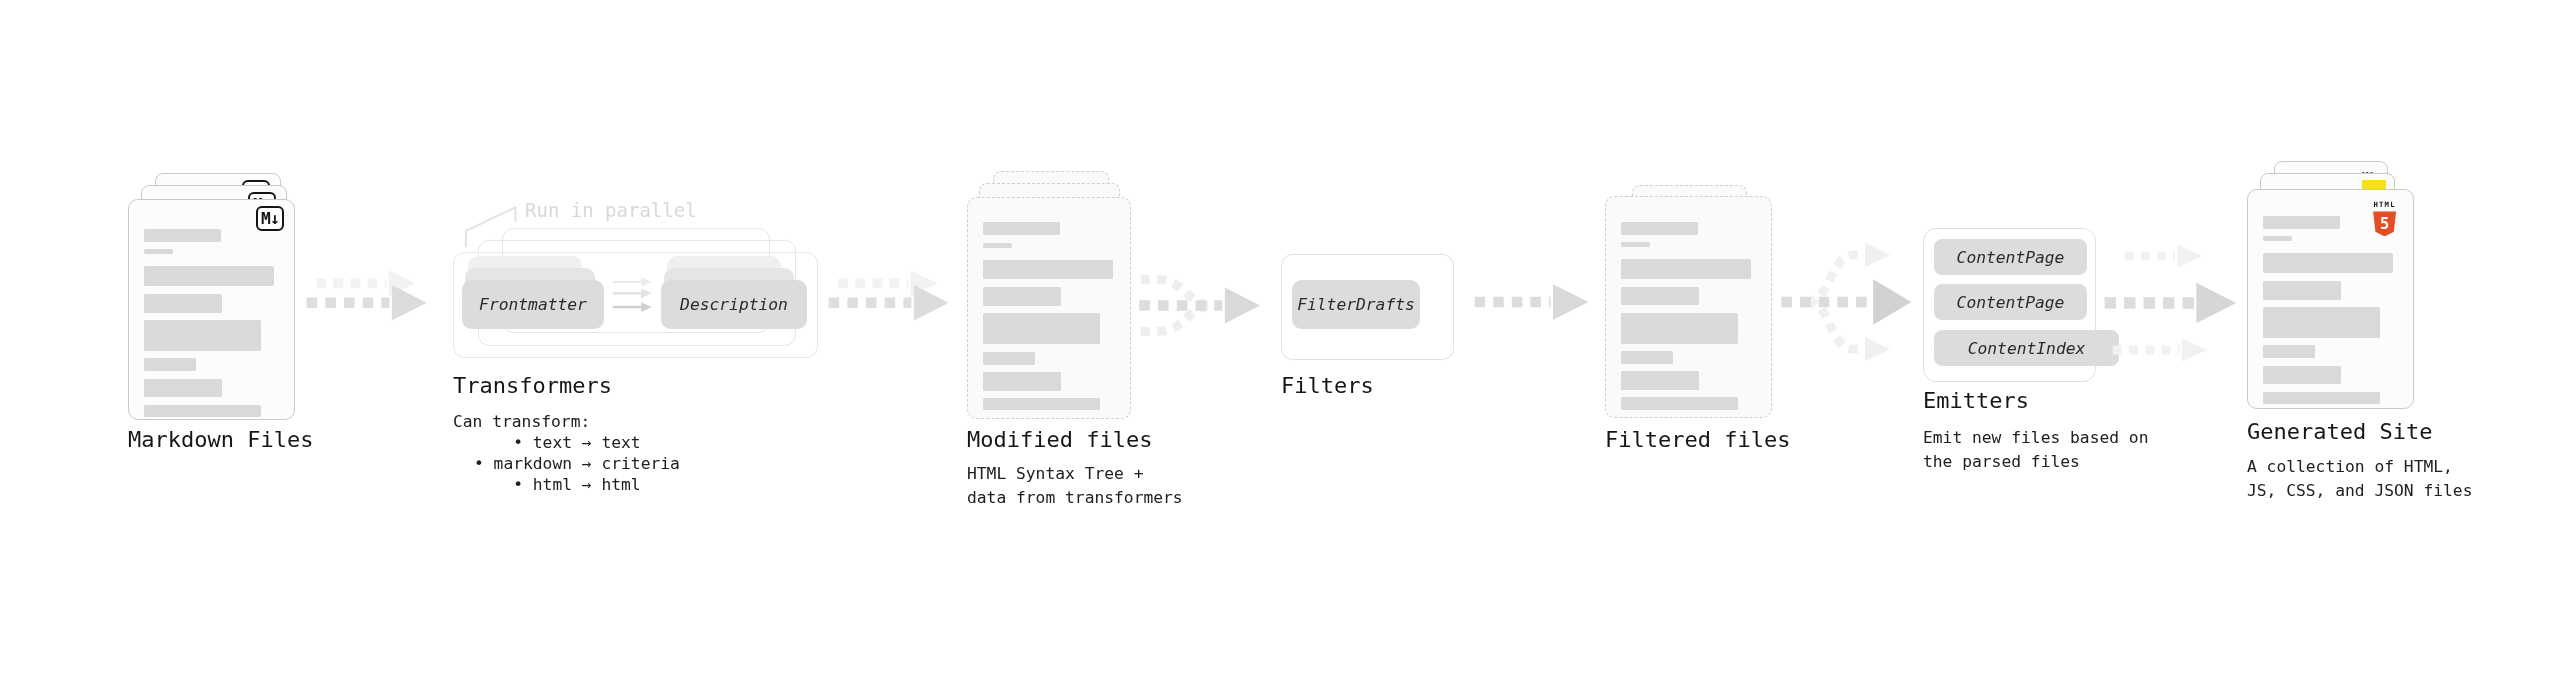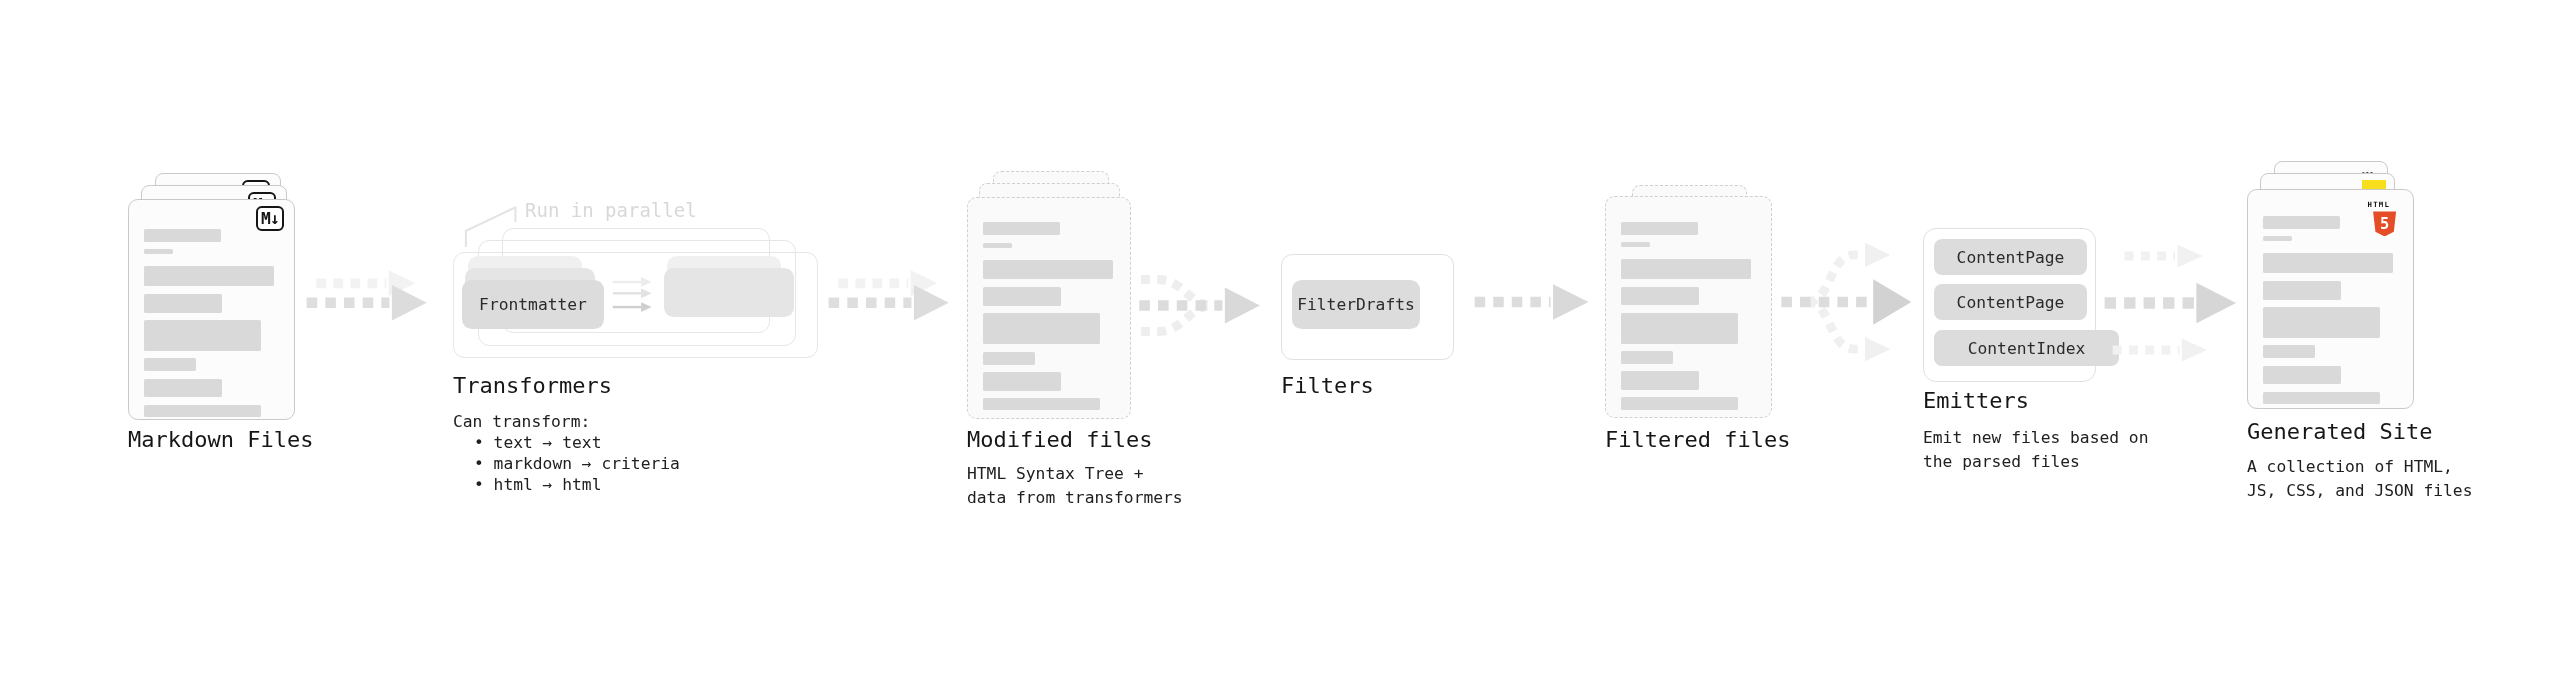--- a/index.html
+++ b/index.html
@@ -26,36 +26,36 @@
   .bars i:nth-child(6){width:52px;height:13px;margin-bottom:7.3px}
   .bars i:nth-child(7){width:78px;height:18.7px;margin-bottom:7.3px}
   .bars i:nth-child(8){width:117px;height:12.2px}
 
   
   .obox  { position:absolute; border:1.6px solid #e6e6e6; border-radius:11.4px; background:transparent; }
   .panel { position:absolute; border:1.6px solid #e0e0e0; border-radius:11.4px; background:#ffffff; }
 
   
   .pill { position:absolute; background:#dcdcdc; border-radius:9.8px; display:flex;
-          align-items:center; justify-content:center; font-size:16.3px; color:#2b2b2b; }
+          align-items:center; justify-content:center; font-size:16.3px; color:#2b2b2b;font-style:italic; }
   .ghost { position:absolute; border-radius:9.8px; }
 
   
   .title { position:absolute; font-size:22px; font-weight:500; color:#161616; white-space:nowrap; }
   .desc  { position:absolute; font-size:16.3px; line-height:23.6px; color:#202020; white-space:pre-line; }
   .tline { font-size:16.3px; line-height:21px; color:#202020; white-space:nowrap; }
-  .bullet{ padding-left:21px; }
+  .bullet{ padding-left:21px;text-align:center; }
   .note  { position:absolute; font-size:19px; color:#d8d8d8; white-space:nowrap; }
   .arrow { position:absolute; }
 
   
   .md-badge { position:absolute; top:5.7px; right:9.8px; border:2.4px solid #151515; border-radius:5.7px;
               background:#fff; font-size:16.3px; font-weight:700; line-height:21px; padding:0 3.3px;
               color:#151515; letter-spacing:-0.8px; }
-  .html5-badge { position:absolute; top:4.9px; right:11.4px; width:34px; }
+  .html5-badge { position:absolute; top:4.9px; right:11.4px; width:34px; text-align:center; }
   .html5-badge .t { font-size:7.3px; font-weight:700; letter-spacing:1.2px; color:#111; line-height:8.1px; }
   .html5-badge .shield { width:23px; height:25px; margin:1.6px auto 0; background:#E44D26;
               clip-path:polygon(0 0,100% 0,90% 81%,50% 100%,10% 81%);
               display:flex; align-items:center; justify-content:center;
               color:#fff; font-weight:700; font-size:15.4px; }
   .css-badge { position:absolute; top:3.3px; right:11.4px; width:16.3px; text-align:center; }
   .css-badge .t { font-size:6.5px; font-weight:700; color:#111; line-height:7.3px; letter-spacing:0.4px; }
   .css-badge .bar { height:3.3px; background:#1572B6; margin-top:0.8px; border-radius:0.8px; }
   .js-badge { position:absolute; top:5.7px; right:8.1px; width:24.4px; height:10.6px; background:#F7DF1E; }
 </style>
@@ -102,20 +102,21 @@
   <div class="obox" style="left:502px;top:228px;width:268px;height:105px"></div>
   <div class="obox" style="left:478px;top:240px;width:318px;height:106px"></div>
   <div class="obox" style="left:453px;top:252px;width:365px;height:106px"></div>
 
   <div class="ghost" style="left:468px;top:256px;width:114px;height:49px;background:#f0f0f0"></div>
   <div class="ghost" style="left:465px;top:268px;width:130px;height:49px;background:#e5e5e5"></div>
   <div class="pill" style="left:462px;top:280px;width:142px;height:49px">Frontmatter</div>
 
   <div class="ghost" style="left:667px;top:256px;width:114px;height:49px;background:#f0f0f0"></div>
   <div class="ghost" style="left:664px;top:268px;width:130px;height:49px;background:#e5e5e5"></div>
+  <div class="pill" style="left:661px;top:280px;width:146px;height:49px">Description</div>
 
   <svg class="arrow" style="left:611px;top:269px" width="44" height="47" viewBox="0 0 54 58">
     <path d="M2 16 H37" stroke="#ececec" stroke-width="3"></path>
       <path d="M37 10 L50 16 L37 22 Z" fill="#ececec"></path>
     <path d="M2 30 H37" stroke="#e2e2e2" stroke-width="3"></path>
       <path d="M37 24 L50 30 L37 36 Z" fill="#e2e2e2"></path>
     <path d="M2 47 H37" stroke="#cfcfcf" stroke-width="3"></path>
       <path d="M37 41 L50 47 L37 53 Z" fill="#cfcfcf"></path>
   </svg>
 

